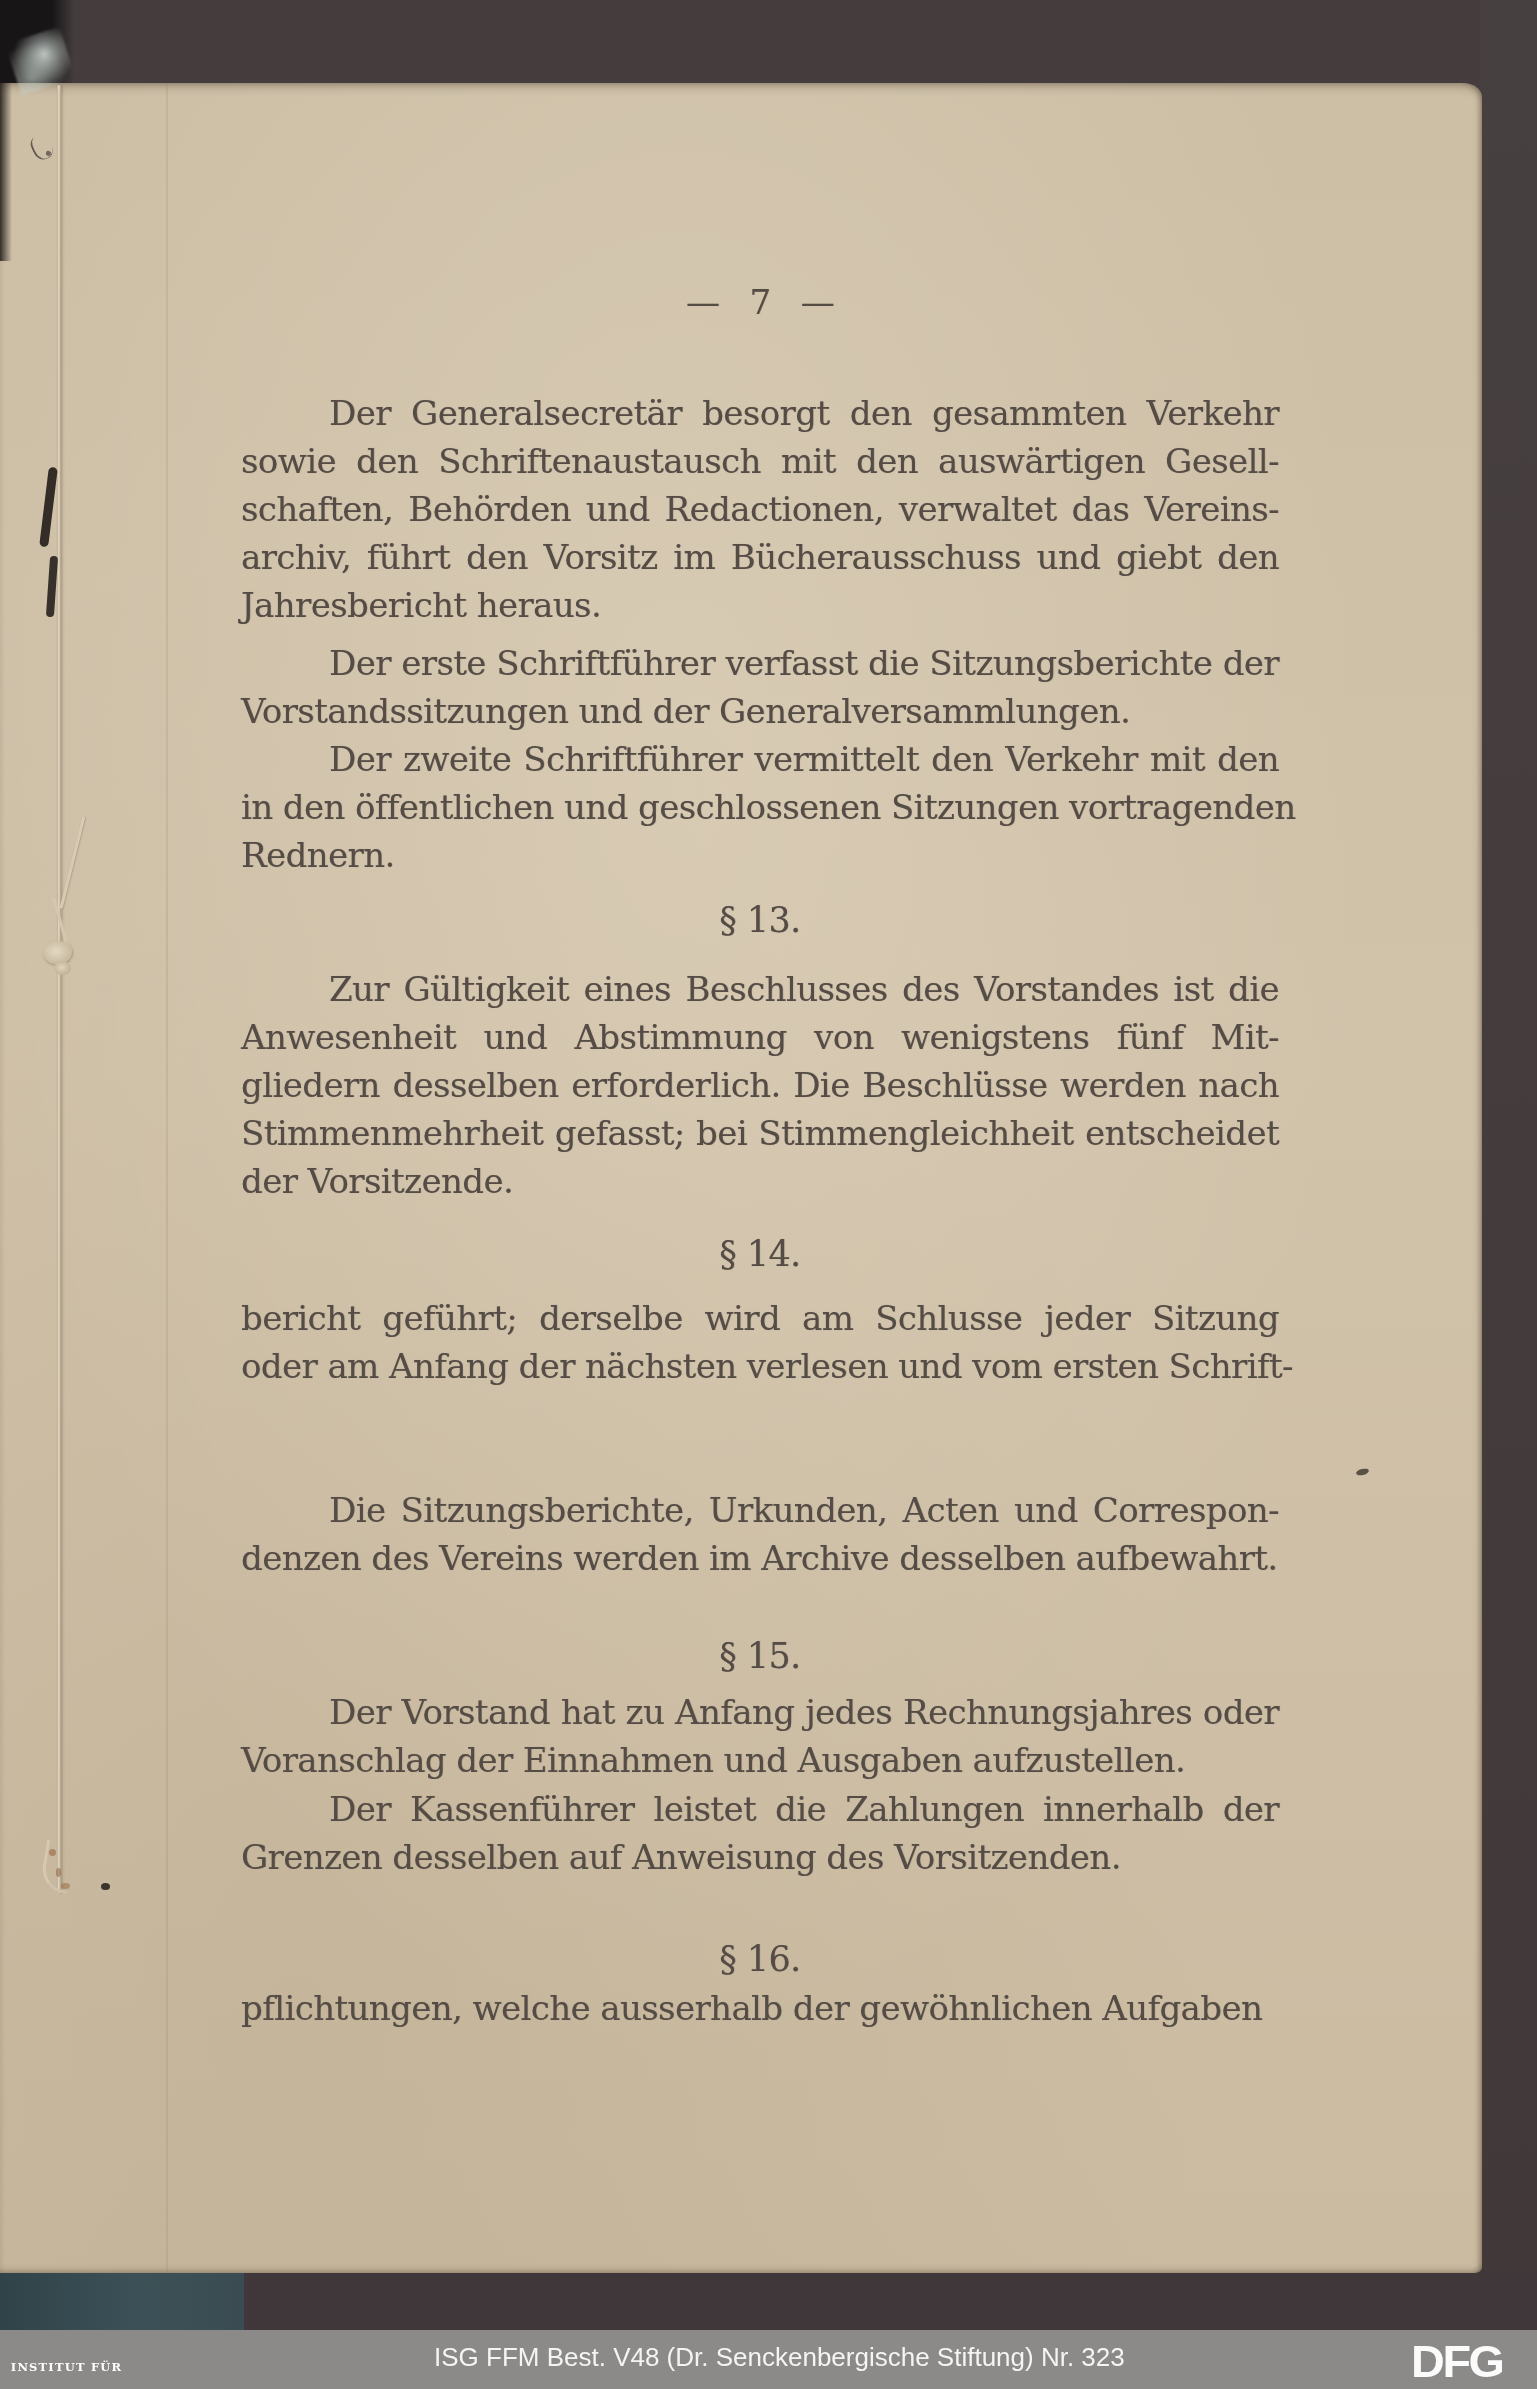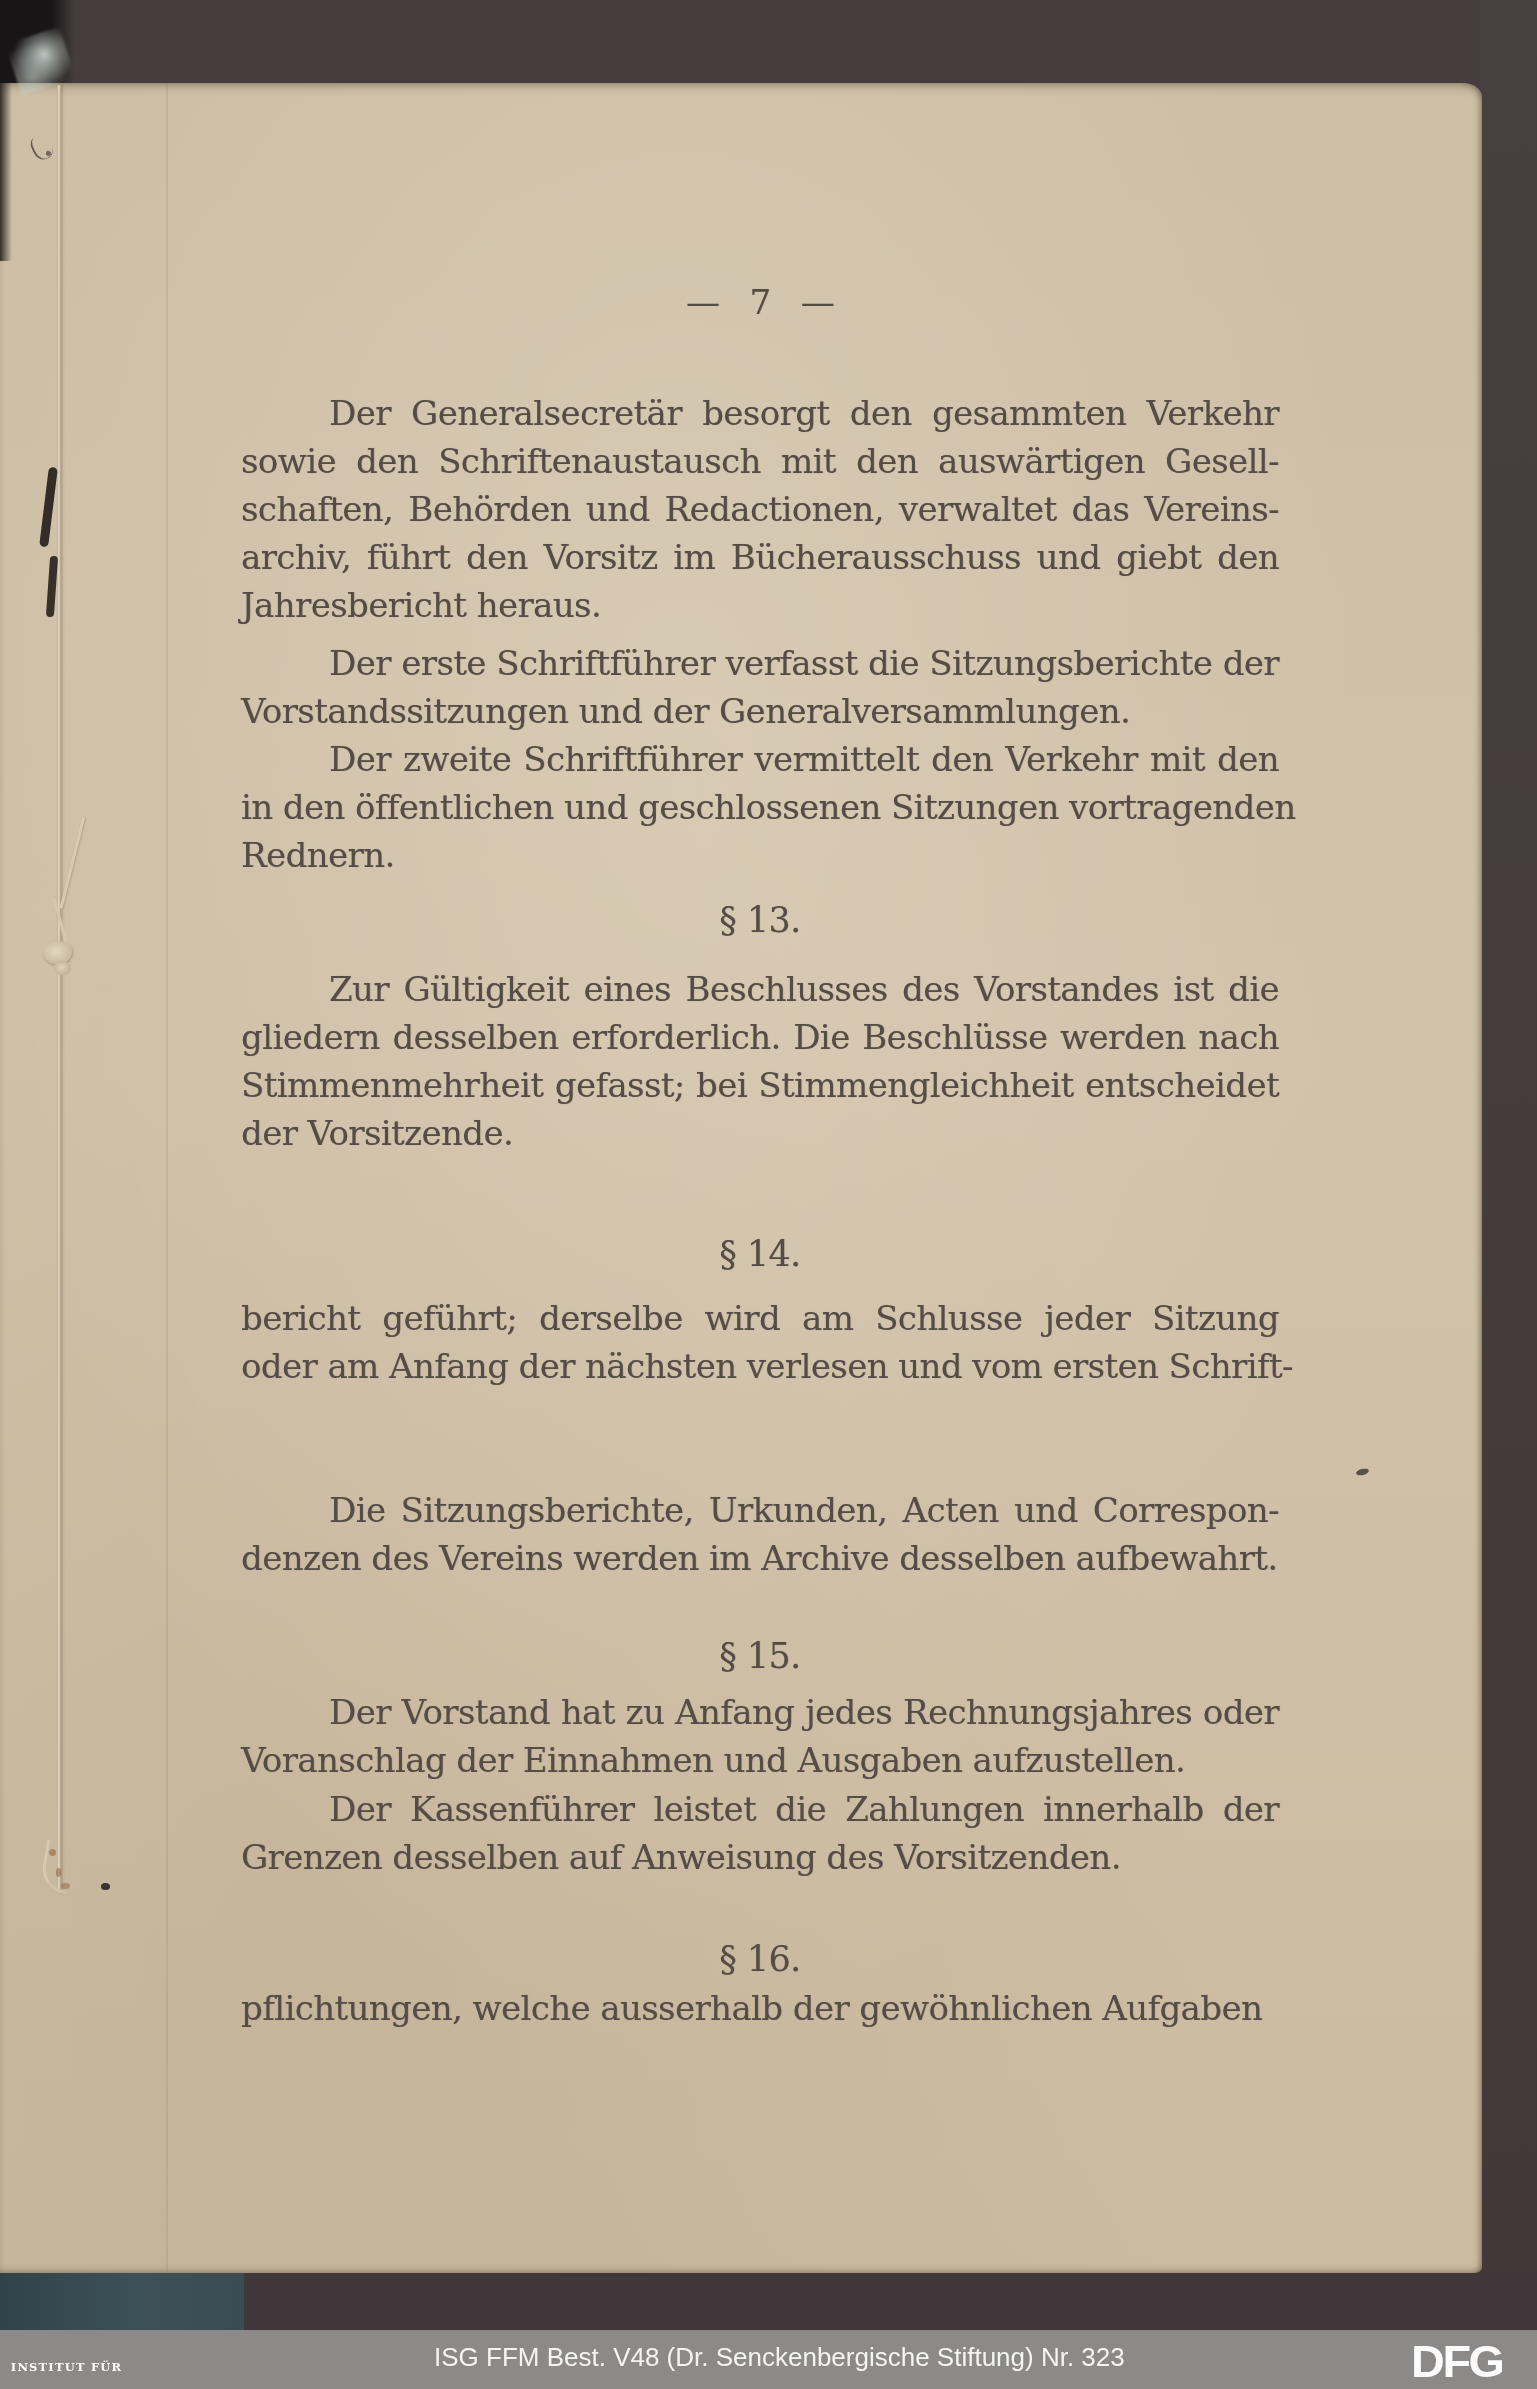--- a/index.html
+++ b/index.html
@@ -203,20 +203,21 @@
         <div class="line last">Vorstandssitzungen und der Generalversammlungen.</div>
       </div>
       <div class="text-block" style="top: 652px;">
         <div class="line indent">Der zweite Schriftführer vermittelt den Verkehr mit den</div>
         <div class="line">in den öffentlichen und geschlossenen Sitzungen vortragenden</div>
         <div class="line last">Rednern.</div>
       </div>
       <div class="text-block heading" style="top: 813px;">§ 13.</div>
       <div class="text-block" style="top: 882px;">
         <div class="line indent">Zur Gültigkeit eines Beschlusses des Vorstandes ist die</div>
+        <div class="line">Anwesenheit und Abstimmung von wenigstens fünf Mit-</div>
         <div class="line">gliedern desselben erforderlich.  Die Beschlüsse werden nach</div>
         <div class="line">Stimmenmehrheit gefasst; bei Stimmengleichheit entscheidet</div>
         <div class="line last">der Vorsitzende.</div>
       </div>
       <div class="text-block heading" style="top: 1147px; text-align: right;">§ 14.</div>
       <div class="text-block" style="top: 1211px;">
         <div class="line">bericht geführt; derselbe wird am Schlusse jeder Sitzung</div>
         <div class="line">oder am Anfang der nächsten verlesen und vom ersten Schrift-</div>
       </div>
       <div class="text-block" style="top: 1403px;">

